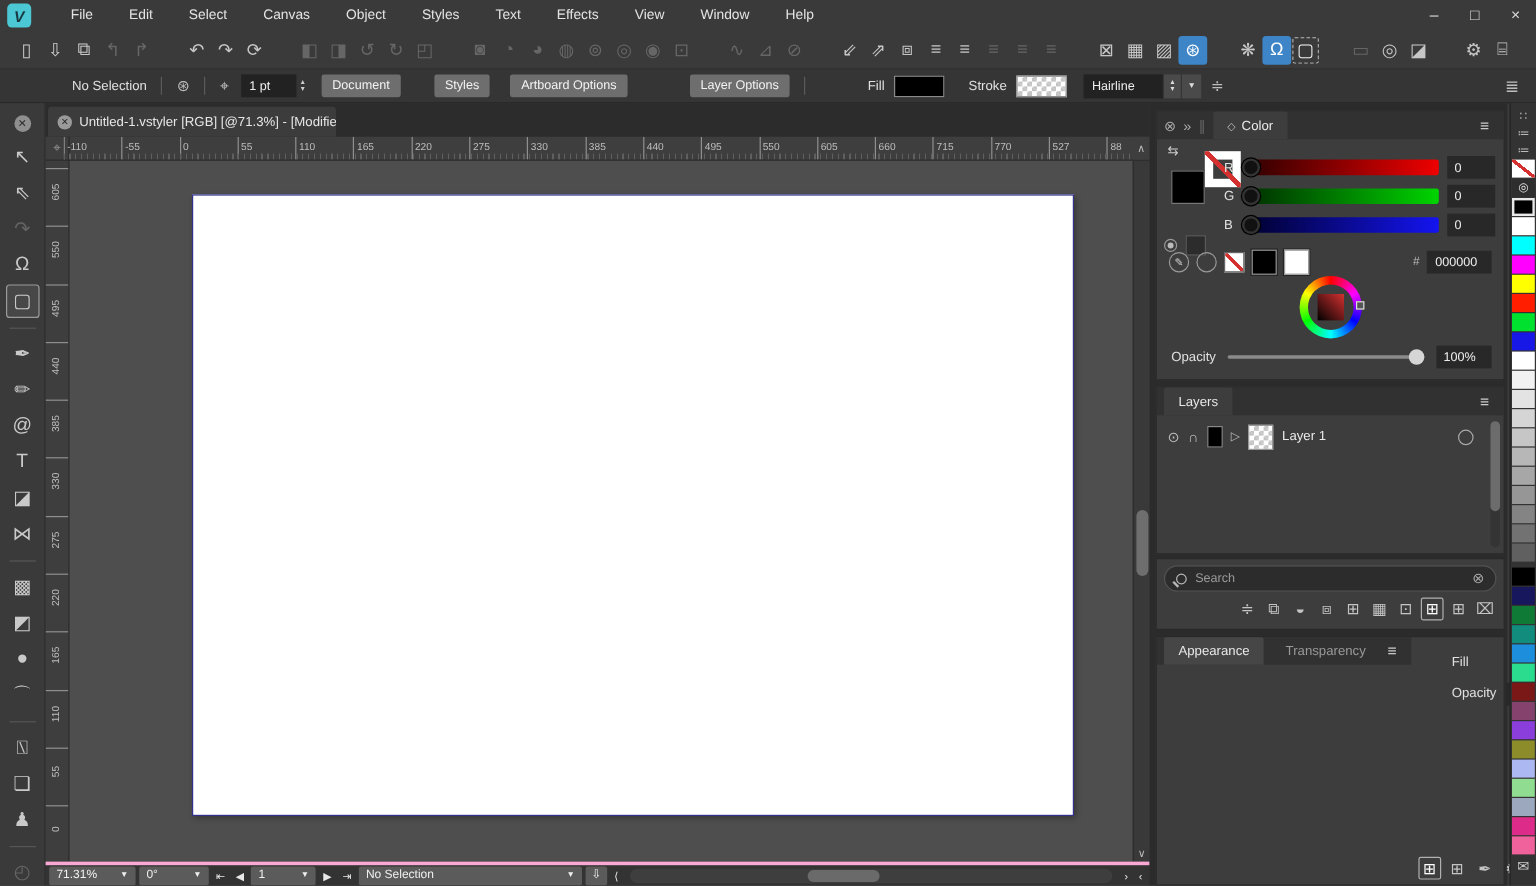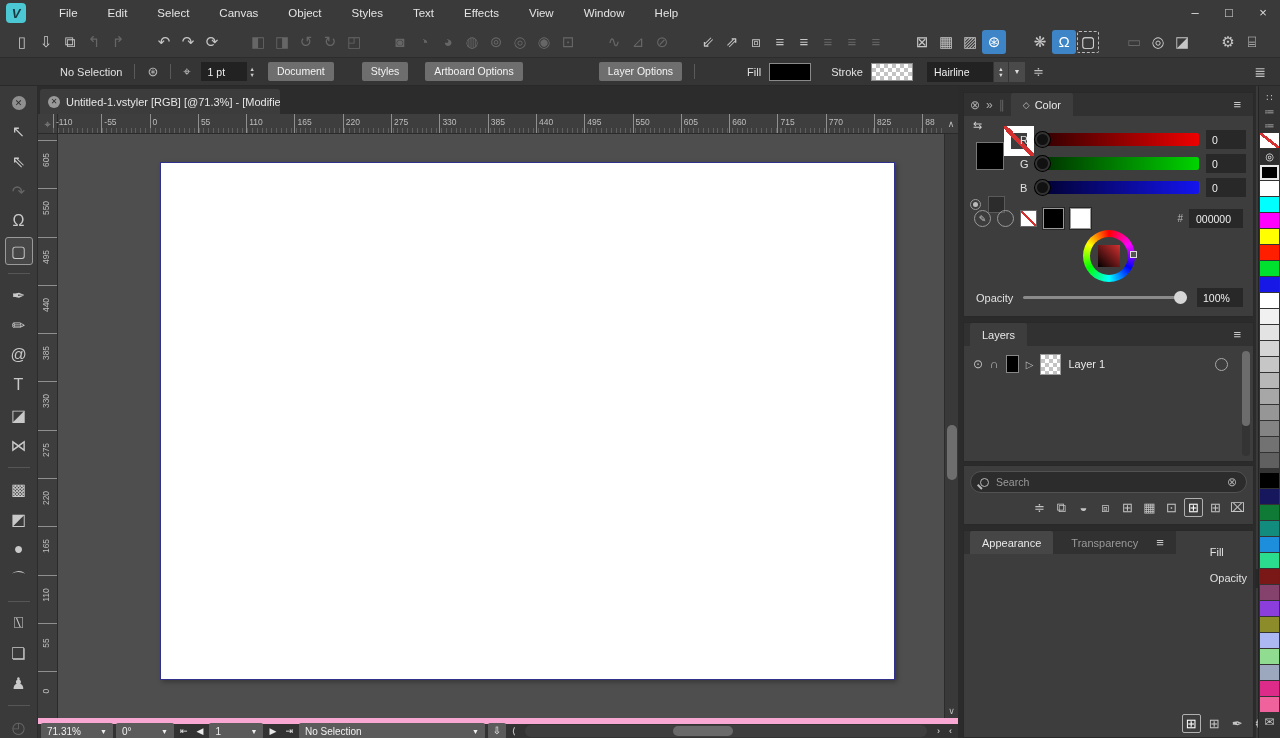--- a/index.html
+++ b/index.html
@@ -64,21 +64,21 @@
   #vruler .vl { height:48.3px; border-top:1px solid #8f8f8f; }
   #vruler .vl span { display:block; width:40px; height:12px; transform:rotate(-90deg); margin:13px 0 0 -11px; font-size:8.5px; color:#bdbdbd; text-align:center; }
   #viewport { flex:1; position:relative; background:#4e4e4e; overflow:hidden; }
   #artboard { position:absolute; left:102px; top:28px; width:735px; height:518px; background:#ffffff; border:1px solid #31318c; box-shadow:2px 2px 5px rgba(0,0,0,.3); }
   #artboard-label { position:absolute; left:102px; top:5px; width:735px; text-align:center; font-size:11.5px; color:#cfcfcf; }
   #vscroll { width:14px; flex:none; background:#393939; border-left:1px solid #2c2c2c; position:relative; }
   .vthumb { position:absolute; left:2px; top:291px; width:10px; height:55px; border-radius:5px; background:#6e6e6e; }
   .vscroll-bot { position:absolute; bottom:2px; left:0; right:0; text-align:center; font-size:9px; color:#bbb; }
 
   
-  #statusbar { position:absolute; left:38px; top:718px; width:920px; height:20px; background:#333333; border-top:6px solid #f9a8d4; display:flex; align-items:center; padding:0 3px; gap:3px; }
+  #statusbar { position:absolute; left:38px; top:718px; width:920px; height:20px; background:#333333; border-top:3px solid #f9a8d4; display:flex; align-items:center; padding:0 3px; gap:3px; }
   .sb-box { height:16px; background:#5b5b5b; border-radius:2px; color:#f0f0f0; font-size:10px; display:flex; align-items:center; padding:0 6px; flex:none; }
   .sb-caret { font-size:7px; color:#efefef; margin-left:auto; padding-left:6px; }
   .sb-nav { color:#e8e8e8; font-size:9px; padding:0 3px; flex:none; }
   .sb-icon-box { width:18px; height:16px; background:#5b5b5b; border-radius:2px; color:#eee; font-size:10px; text-align:center; line-height:16px; flex:none; }
   .sb-track { flex:1; height:12px; background:#3e3e3e; border-radius:6px; margin:0 4px; position:relative; }
   .sb-thumb { position:absolute; left:148px; top:1px; width:60px; height:10px; border-radius:5px; background:#6a6a6a; }
 
   
   #rightpanels { position:absolute; left:958px; top:86px; width:298px; bottom:0; background:#2b2b2b; padding:6px 2px 0 5px; display:flex; flex-direction:column; }
   .panel { background:#3d3d3d; border:1px solid #292929; flex:none; }
@@ -250,21 +250,21 @@
   <span class="ob-sep"></span>
   <span class="ob-icon">⌖</span>
   <div class="ob-input" style="margin-left:10px">1 pt</div>
   <div class="mini-step">
       <span>▴</span>
       <span>▾</span>
     </div>
   <span class="ob-btn" style="margin-left:10px">Document</span>
   <span class="ob-btn" style="margin-left:28px">Styles</span>
   <span class="ob-btn" style="margin-left:17px">Artboard Options</span>
-  <span class="ob-btn" style="margin-left:76px">Layer Options</span>
+  <span class="ob-btn" style="margin-left:52px">Layer Options</span>
   <span class="ob-sep"></span>
   <span class="ob-label" style="margin-left:40px">Fill</span>
   <span class="ob-swatch black-fill" style="margin-left:8px"></span>
   <span class="ob-label" style="margin-left:20px">Stroke</span>
   <span class="ob-swatch checker" style="margin-left:8px"></span>
   <div class="hl-select" style="margin-left:14px">Hairline</div>
   <div class="hl-step">
       <span>▴</span>
       <span>▾</span>
     </div>
@@ -320,21 +320,21 @@
       <span>275</span>
       <span>330</span>
       <span>385</span>
       <span>440</span>
       <span>495</span>
       <span>550</span>
       <span>605</span>
       <span>660</span>
       <span>715</span>
       <span>770</span>
-      <span>825</span>
+      <span>527</span>
       <span>88</span>
     </div>
   <div class="vscroll-top">∧</div>
 </div>
 
 <div id="canvasrow">
   <div id="vruler">
 
   <div class="vl">
         <span>605</span>

